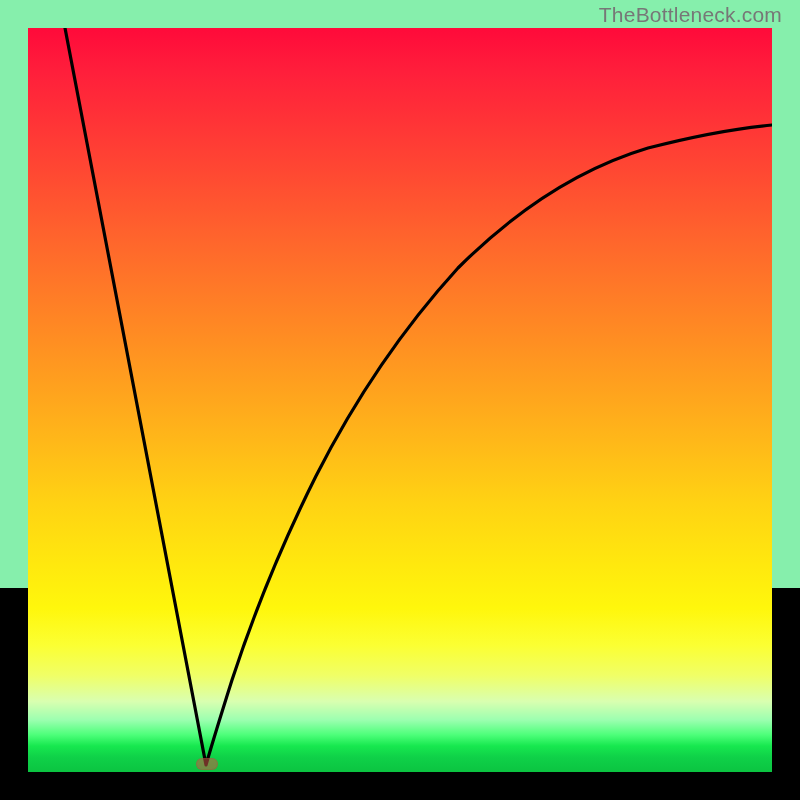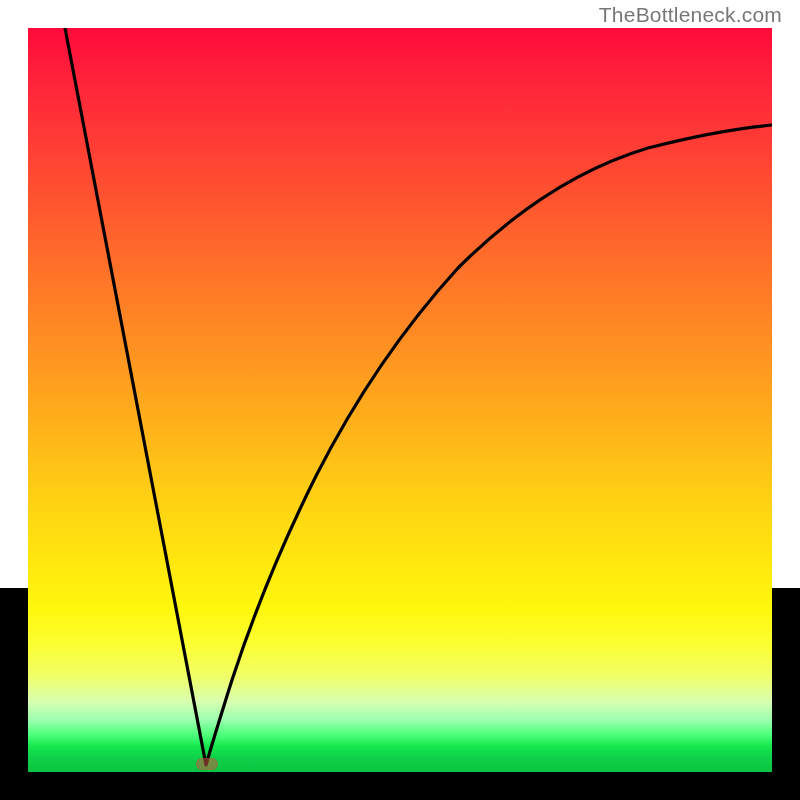--- a/index.html
+++ b/index.html
@@ -9,21 +9,21 @@
     height: 800px;
     overflow: hidden;
     background: #000;
   }
   .frame {
     position: absolute;
     top: 0;
     left: 0;
     width: 800px;
     height: 588px;
-    background: #ffffff;
+    background: #86efac;
   }
   .plot-area {
     position: absolute;
     left: 28px;
     top: 28px;
     width: 744px;
     height: 744px;
     
     background: linear-gradient(
       to bottom,

